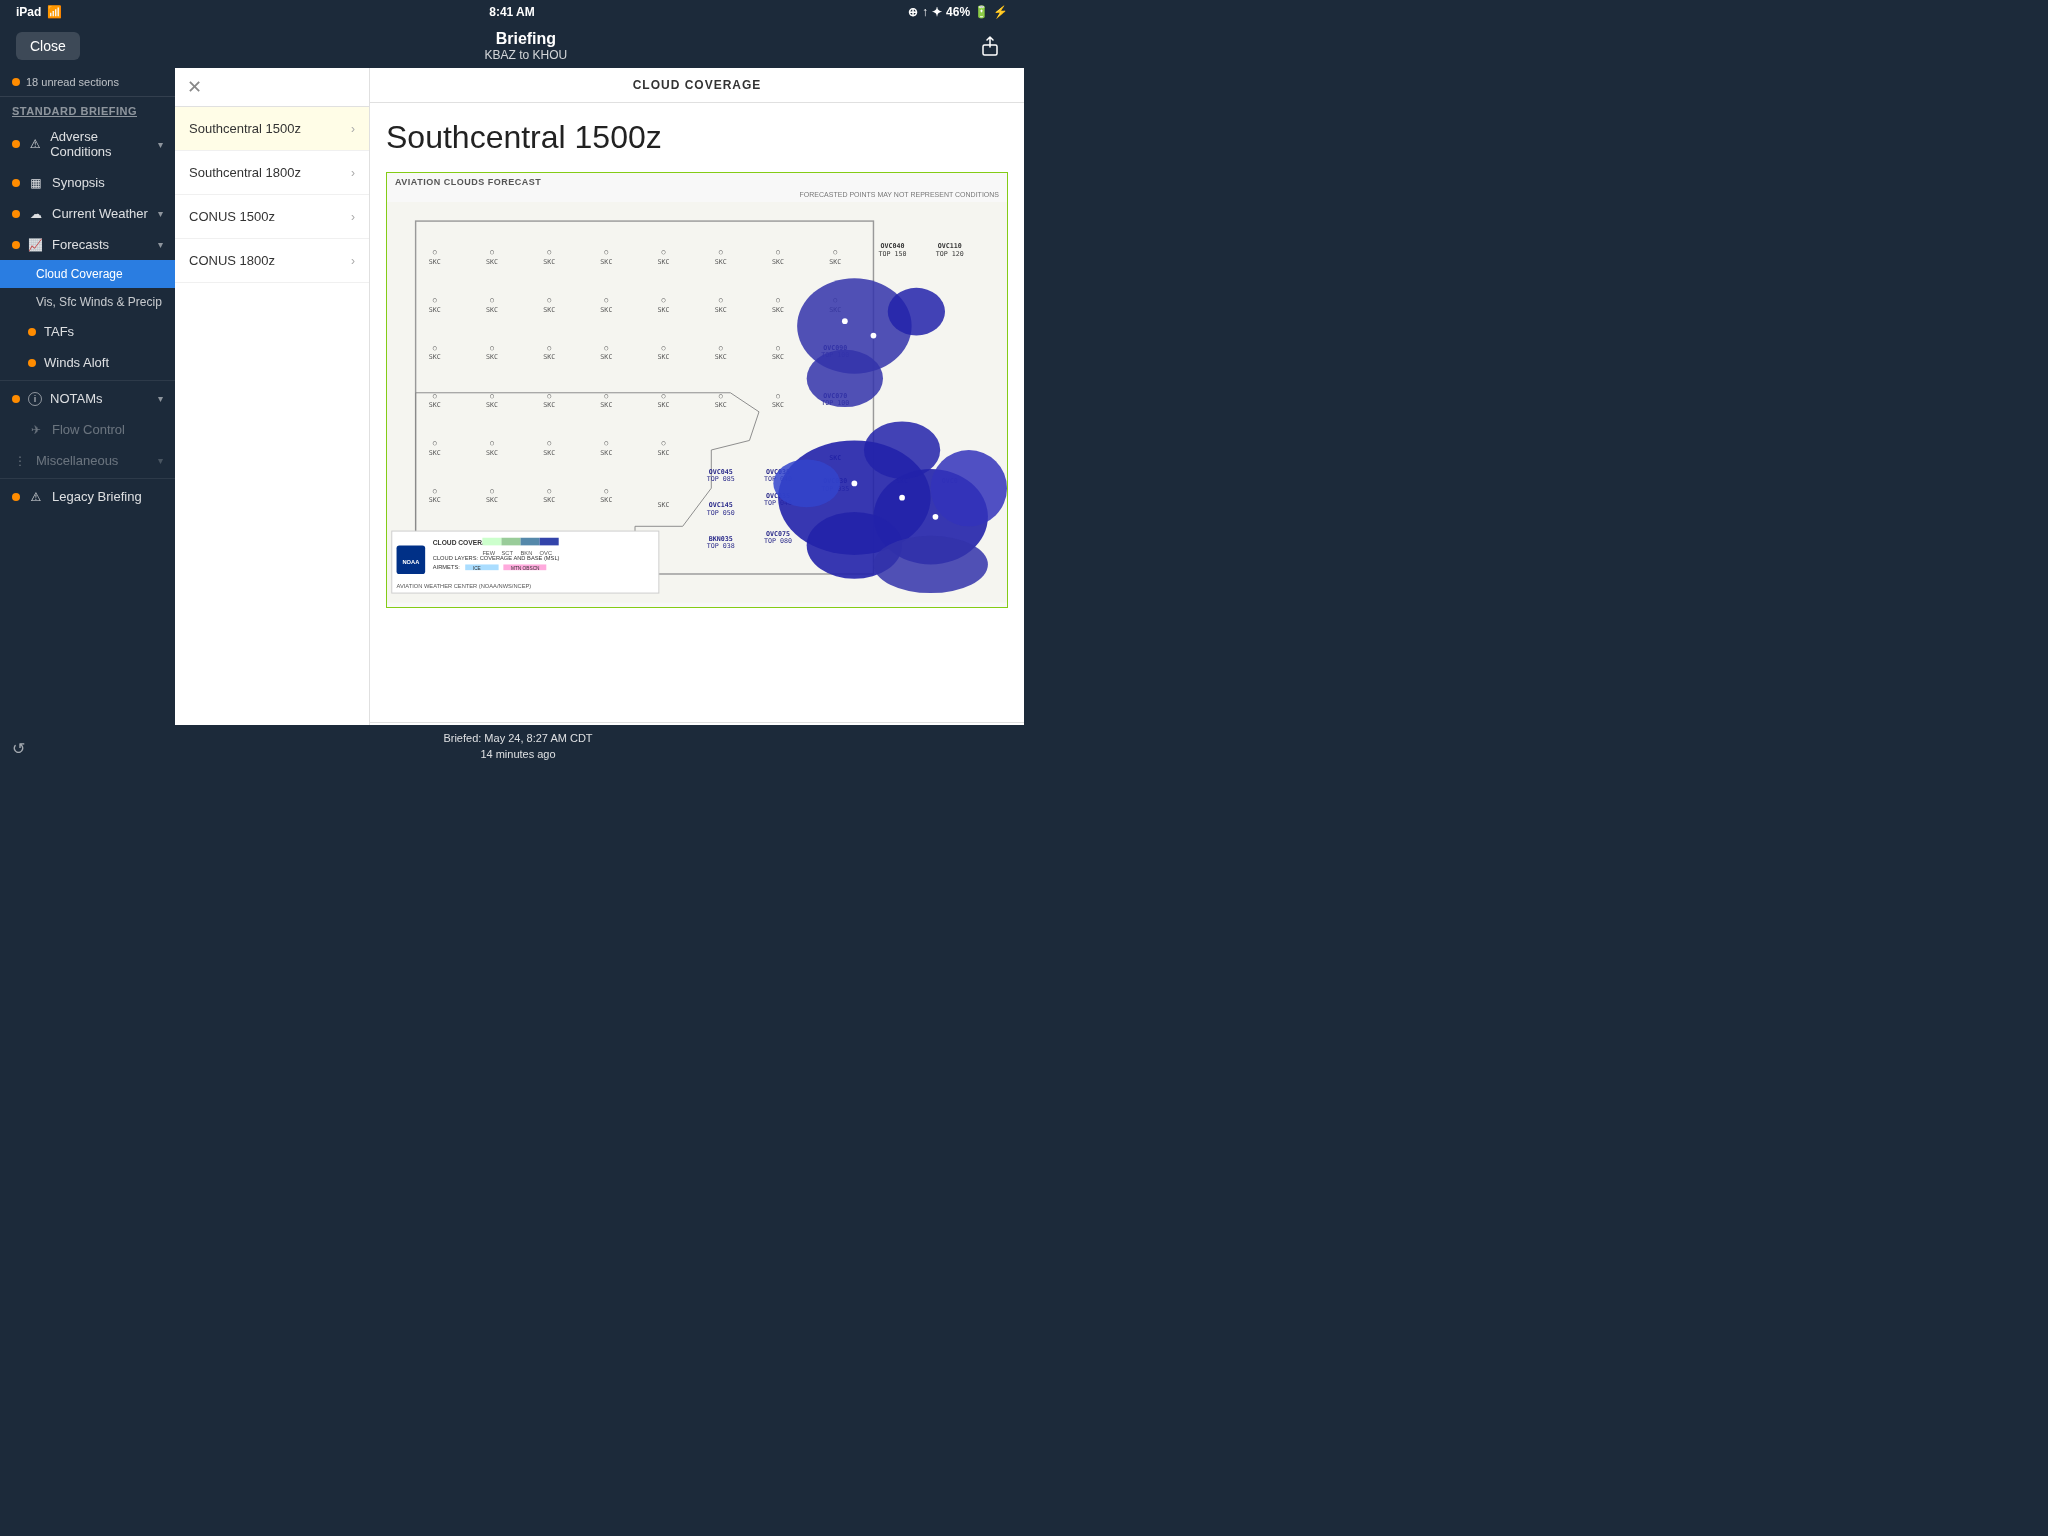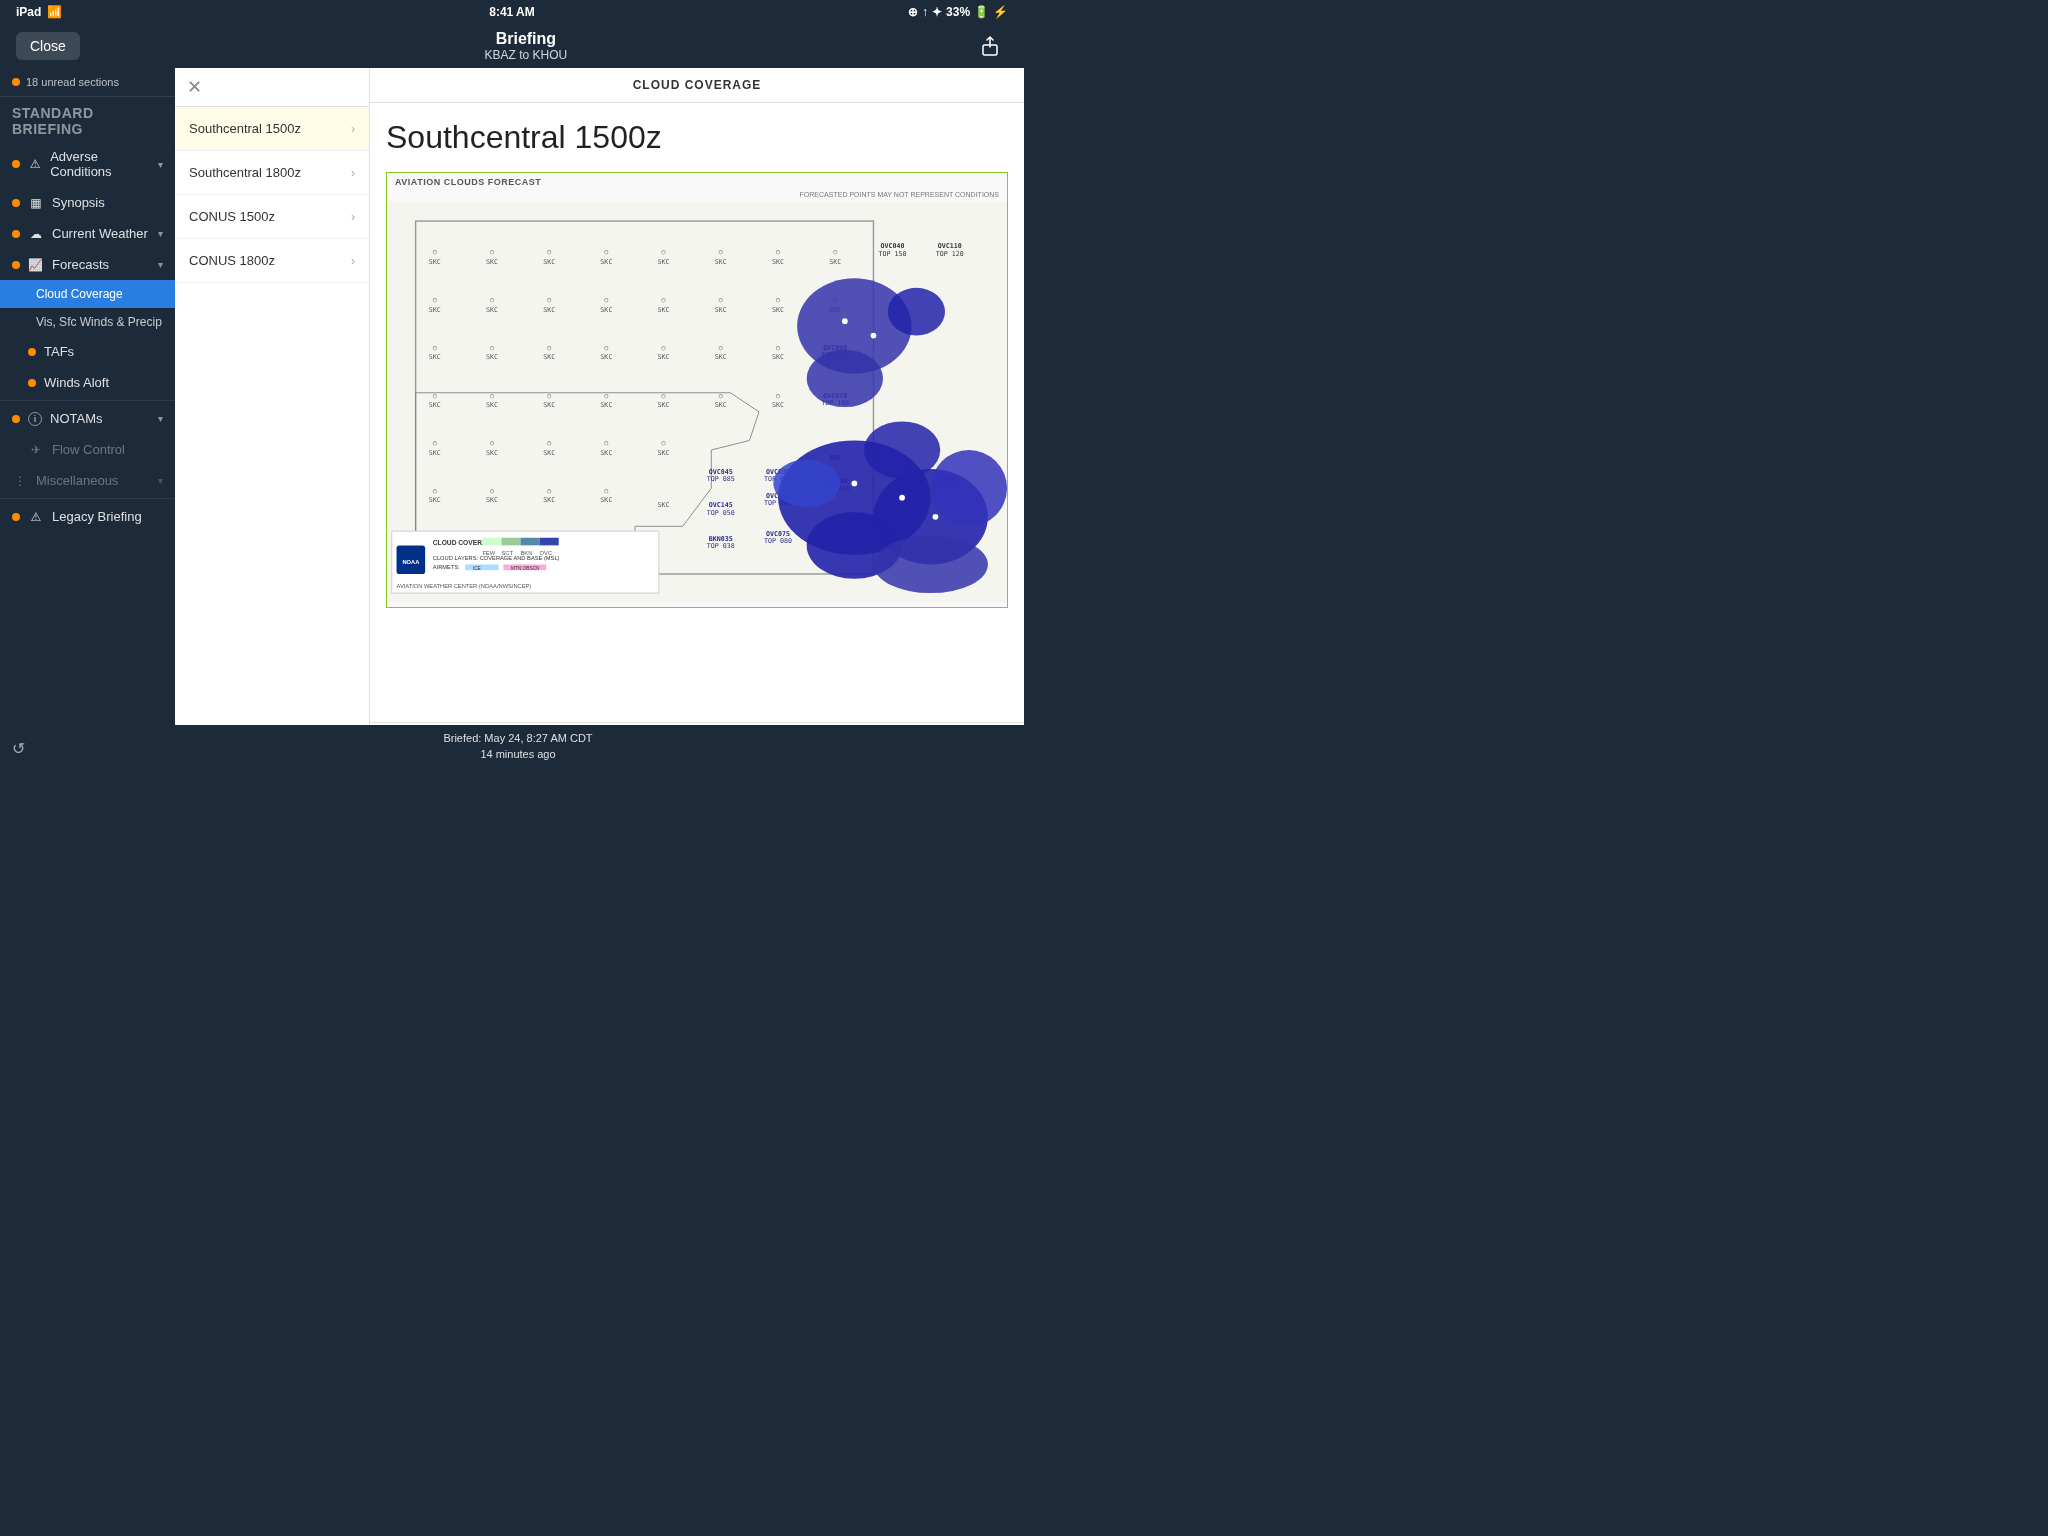--- a/index.html
+++ b/index.html
@@ -77,25 +77,26 @@
       font-size: 11px;
       color: rgba(255,255,255,0.7);
       display: flex;
       align-items: center;
       gap: 6px;
       border-bottom: 1px solid rgba(255,255,255,0.1);
     }
     .orange-dot { width: 8px; height: 8px; background: #ff8c00; border-radius: 50%; flex-shrink: 0; }
     .section-header {
       padding: 8px 12px 4px;
-      font-size: 14px;
+      font-size: 11px;
       font-weight: 700;
       color: rgba(255,255,255,0.5);
       letter-spacing: 0.5px;
       text-transform: uppercase;
+      text-decoration: underline;
     }
     .sidebar-item {
       display: flex;
       align-items: center;
       padding: 8px 12px;
       font-size: 13px;
       color: rgba(255,255,255,0.85);
       cursor: pointer;
       gap: 8px;
       position: relative;
@@ -265,21 +266,21 @@
 <div class="status-bar">
   <div class="status-bar-left">
     <span>iPad</span>
     <span>📶</span>
   </div>
   <div class="status-bar-center">8:41 AM</div>
   <div class="status-bar-right">
     <span>⊕</span>
     <span>↑</span>
     <span>✦</span>
-    <span>33%</span>
+    <span>46%</span>
     <span>🔋</span>
     <span>⚡</span>
   </div>
 </div>
 
 <div class="header">
   <button class="header-close">Close</button>
   <div class="header-center">
     <div class="header-title">Briefing</div>
     <div class="header-subtitle">KBAZ to KHOU</div>

